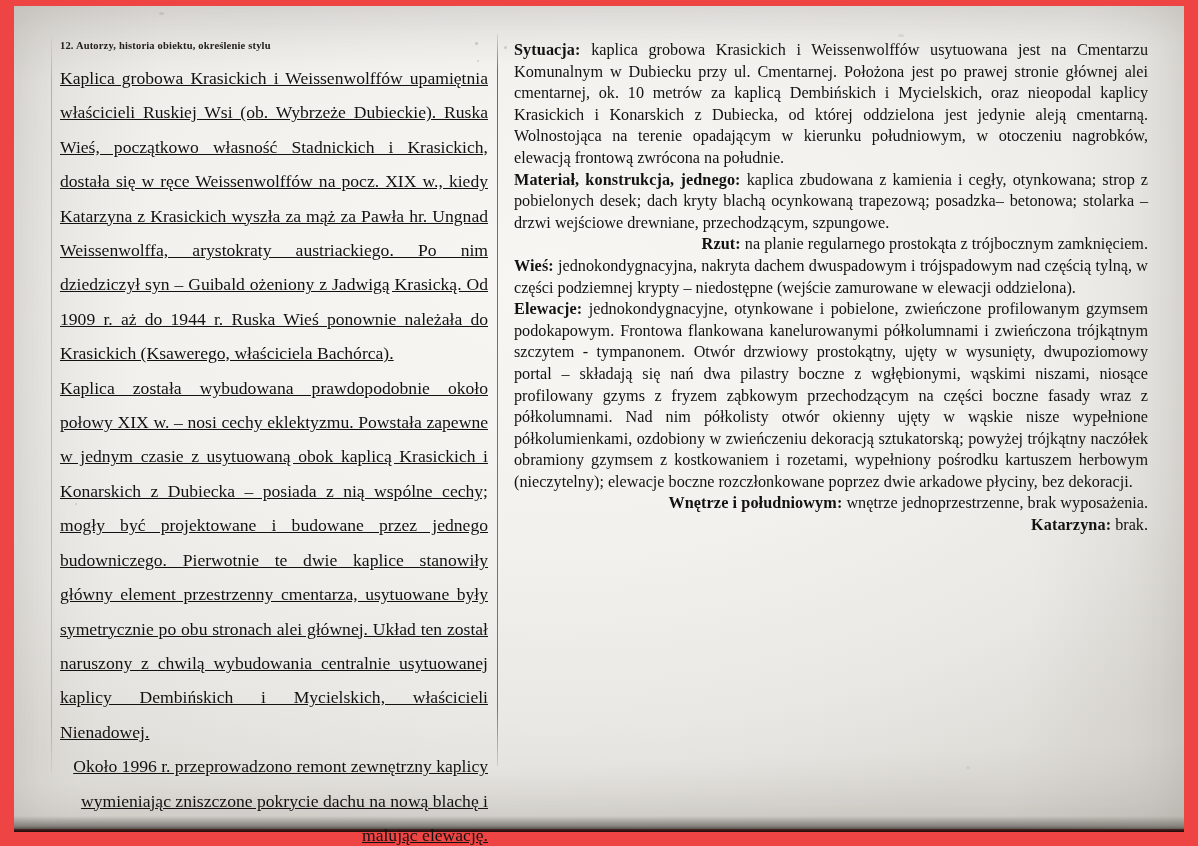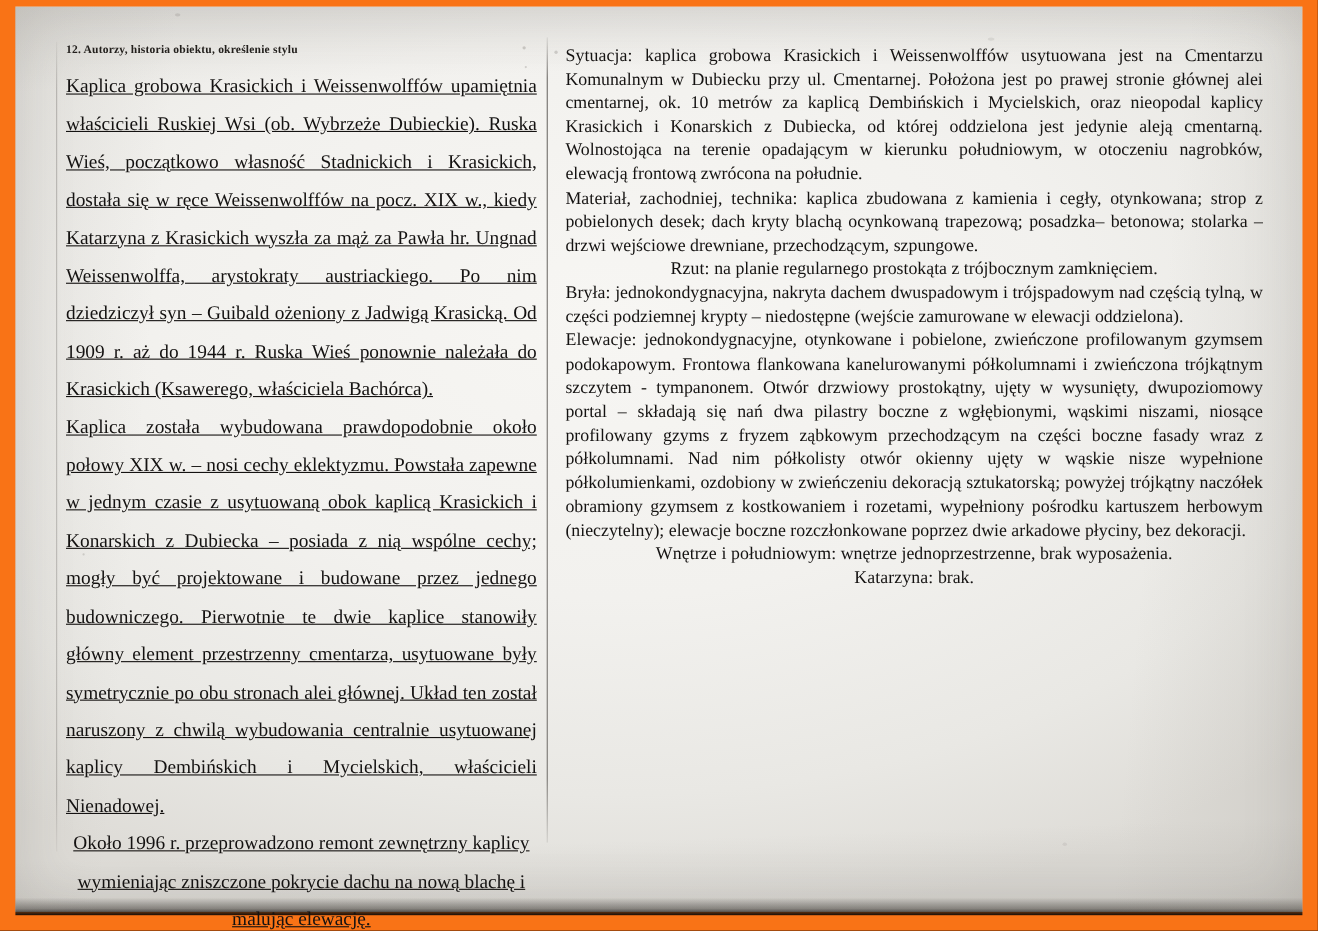--- a/index.html
+++ b/index.html
@@ -12,21 +12,21 @@
     height: 846px;
     overflow: hidden;
     font-family: "Liberation Serif", serif;
   }
 
   
   #scan {
     position: relative;
     width: 1198px;
     height: 846px;
-    background: #f97316;
+    background: #ef4444;
     overflow: hidden;
   }
 
   
   #paper {
     position: absolute;
     left: 14px;
     top: 6px;
     width: 1170px;
     height: 823px;
@@ -124,25 +124,25 @@
   
   #col-right .body {
     font-size: 16.2px;
     line-height: 21.6px;
     text-align: justify;
     text-justify: inter-word;
     color: #141211;
   }
   #col-right .para { margin: 0; }
   #col-right .lead {
-    font-weight: normal;
+    font-weight: bold;
     letter-spacing: 0.1px;
     margin-top: 40px;
   }
-  .para-last { text-align: center; }
+  .para-last { text-align: right; }
 
   
   .body { text-rendering: optimizeLegibility; }
 </style>
 </head>
 <body>
 
 <div id="scan">
 
   <div id="paper">
@@ -169,25 +169,25 @@
         <p class="para">Kaplica została wybudowana prawdopodobnie około połowy XIX w. – nosi cechy eklektyzmu. Powstała zapewne w jednym czasie z usytuowaną obok kaplicą Krasickich i Konarskich z Dubiecka – posiada z nią wspólne cechy; mogły być projektowane i budowane przez jednego budowniczego.   Pierwotnie te dwie kaplice stanowiły główny element przestrzenny cmentarza, usytuowane były symetrycznie po obu stronach alei głównej. Układ ten został naruszony z chwilą wybudowania centralnie usytuowanej kaplicy Dembińskich i Mycielskich, właścicieli Nienadowej.</p>
         <p class="para para-last">Około 1996 r. przeprowadzono remont zewnętrzny kaplicy wymieniając zniszczone pokrycie dachu na nową blachę i malując elewację.</p>
       </div>
     </div>
 
     <div class="column" id="col-right">
       <div class="body">
 
         <p class="para"><span class="lead">Sytuacja:</span><span> kaplica grobowa Krasickich i Weissenwolffów usytuowana jest na Cmentarzu Komunalnym w Dubiecku przy ul. Cmentarnej. Położona jest po prawej  stronie  głównej alei cmentarnej, ok. 10 metrów za kaplicą Dembińskich i Mycielskich, oraz nieopodal kaplicy Krasickich i Konarskich z Dubiecka, od której oddzielona jest jedynie aleją cmentarną. Wolnostojąca na terenie opadającym w kierunku południowym, w otoczeniu nagrobków,  elewacją frontową zwrócona na południe.</span></p>
 
-        <p class="para"><span class="lead">Materiał, zachodniej, technika:</span><span> kaplica zbudowana z kamienia i cegły, otynkowana; strop z pobielonych desek; dach kryty blachą ocynkowaną trapezową; posadzka– betonowa; stolarka – drzwi wejściowe drewniane, przechodzącym, szpungowe.</span></p>
+        <p class="para"><span class="lead">Materiał, konstrukcja, jednego:</span><span> kaplica zbudowana z kamienia i cegły, otynkowana; strop z pobielonych desek; dach kryty blachą ocynkowaną trapezową; posadzka– betonowa; stolarka – drzwi wejściowe drewniane, przechodzącym, szpungowe.</span></p>
 
         <p class="para para-last"><span class="lead">Rzut:</span><span> na planie regularnego prostokąta z trójbocznym zamknięciem.</span></p>
 
-        <p class="para"><span class="lead">Bryła:</span><span> jednokondygnacyjna, nakryta dachem dwuspadowym i trójspadowym nad częścią tylną, w części podziemnej krypty – niedostępne (wejście zamurowane w elewacji oddzielona).</span></p>
+        <p class="para"><span class="lead">Wieś:</span><span> jednokondygnacyjna, nakryta dachem dwuspadowym i trójspadowym nad częścią tylną, w części podziemnej krypty – niedostępne (wejście zamurowane w elewacji oddzielona).</span></p>
 
         <p class="para"><span class="lead">Elewacje:</span><span> jednokondygnacyjne, otynkowane i pobielone, zwieńczone profilowanym gzymsem podokapowym. Frontowa flankowana kanelurowanymi półkolumnami i zwieńczona trójkątnym szczytem - tympanonem. Otwór drzwiowy prostokątny,  ujęty w wysunięty, dwupoziomowy portal – składają się nań dwa pilastry boczne z wgłębionymi, wąskimi niszami, niosące profilowany gzyms z  fryzem ząbkowym przechodzącym na części boczne fasady wraz z półkolumnami. Nad nim półkolisty otwór okienny ujęty w wąskie nisze wypełnione  półkolumienkami, ozdobiony w zwieńczeniu dekoracją sztukatorską; powyżej trójkątny naczółek obramiony gzymsem z kostkowaniem i rozetami, wypełniony pośrodku kartuszem herbowym (nieczytelny); elewacje boczne rozczłonkowane poprzez dwie arkadowe płyciny, bez dekoracji.</span></p>
 
         <p class="para para-last"><span class="lead">Wnętrze i południowym:</span><span> wnętrze jednoprzestrzenne, brak wyposażenia.</span></p>
 
         <p class="para para-last"><span class="lead">Katarzyna:</span><span> brak.</span></p>
 
       </div>
     </div>
 

